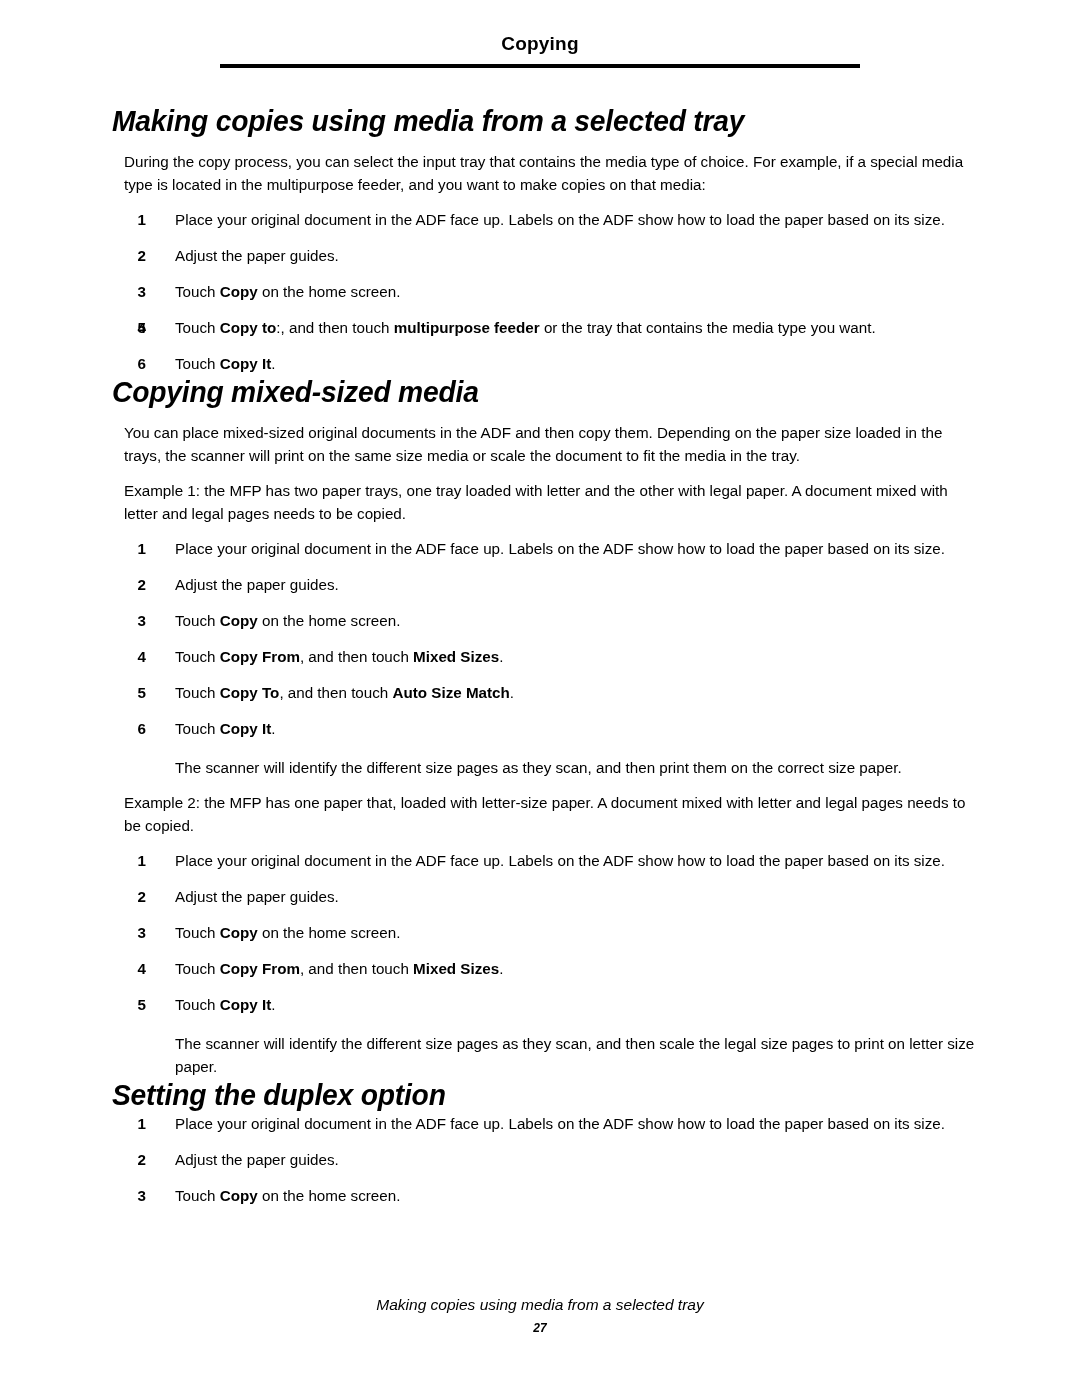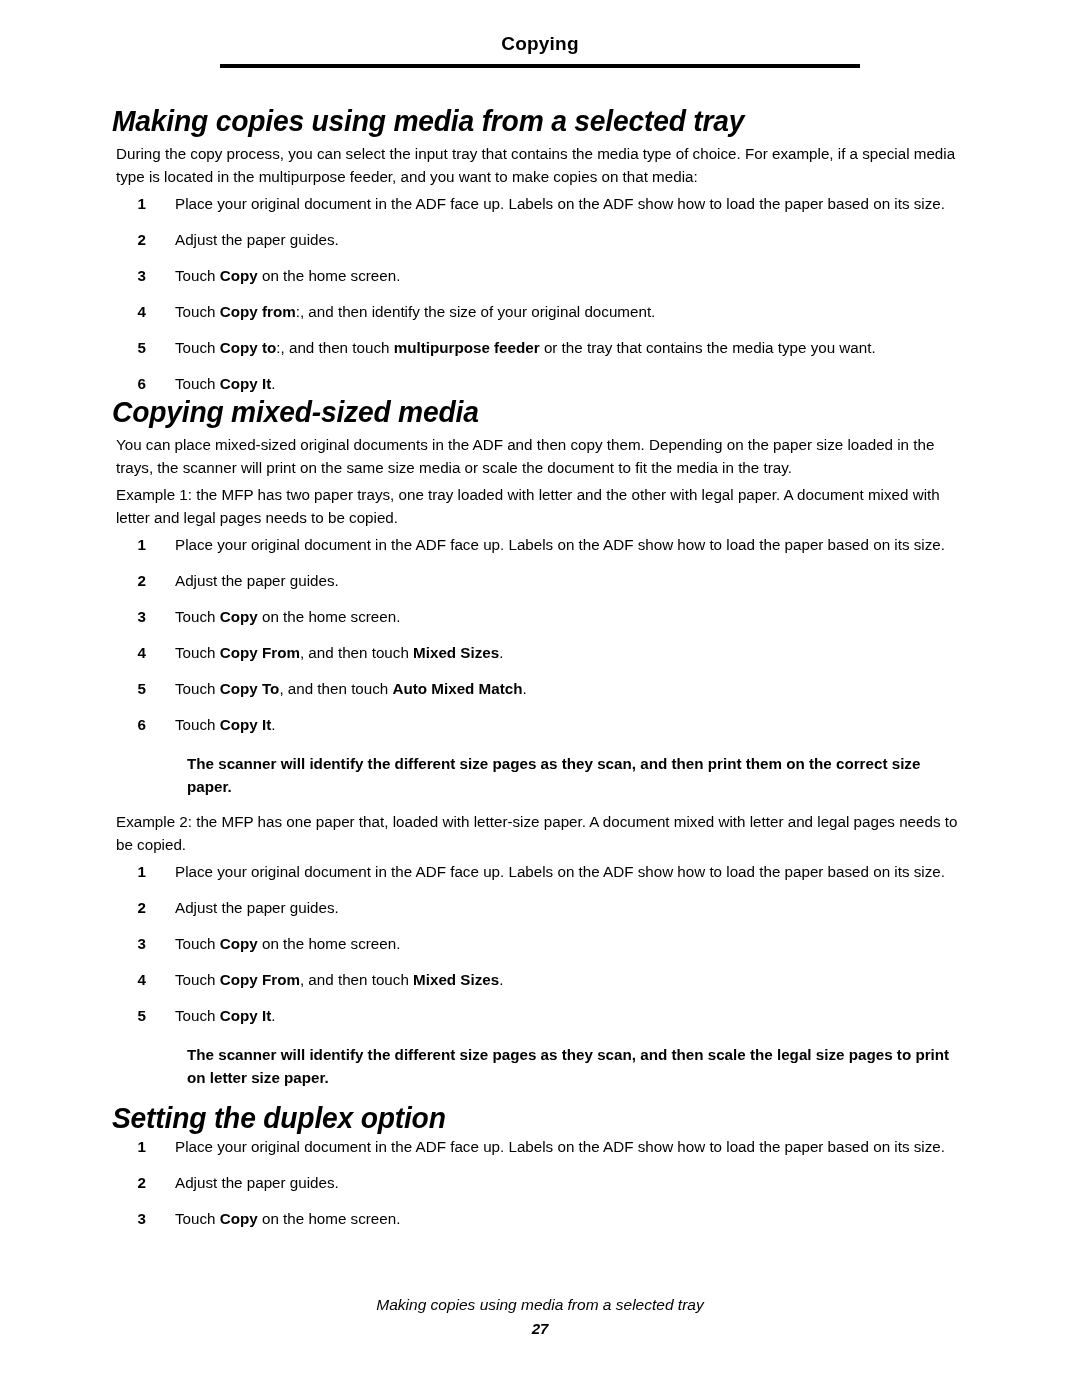--- a/index.html
+++ b/index.html
@@ -61,21 +61,21 @@
     font-stretch: condensed;
     transform: scaleX(0.94);
     transform-origin: left center;
   }
   .h-gap-first { margin-top: 0; }
   .h-gap       { margin-top: 44px; }
 
   p.body-para {
     font-size: 15.2px;
     line-height: 23px;
-    margin: 4px;
+    margin: 12px;
     text-align: left;
   }
   .para-after-heading { margin-top: 32px; }
   .para-gap           { margin-top: 19px; }
 
   ol.steps {
     list-style: none;
     margin: 0;
     padding: 0;
   }
@@ -98,41 +98,40 @@
     text-align: right;
     font-weight: bold;
     font-size: 15.2px;
     line-height: 23px;
   }
   .step-text b { font-weight: bold; margin-top: 31px; }
 
   p.step-note {
     font-size: 15.2px;
     line-height: 23px;
-    margin: 12px;
+    margin: 0;
     padding-left: 63px;
     margin-top: 16px;
-    font-weight: bold;
   }
 
   
   .footer {
     position: absolute;
     left: 0;
     top: 1294px;
     width: 1080px;
     text-align: center;
   }
   .footer-title {
     font-size: 15.5px;
     font-style: italic;
     line-height: 21px;
   }
   .footer-page {
-    font-size: 15px;
+    font-size: 12px;
     font-style: italic;
     font-weight: bold;
     line-height: 21px;
     margin-top: 3px;
   }
 </style>
 </head>
 <body>
 
 <div class="page">
@@ -143,34 +142,34 @@
   </div>
 
   <div class="content">
 
     <h1 class="section-heading h-gap-first">Making copies using media from a selected tray</h1>
     <p class="body-para para-after-heading">During the copy process, you can select the input tray that contains the media type of choice. For example, if a special media type is located in the multipurpose feeder, and you want to make copies on that media:</p>
     <ol class="steps steps-gap-top">
         <li><span class="num">1</span><span class="step-text">Place your original document in the ADF face up. Labels on the ADF show how to load the paper based on its size.</span></li>
         <li><span class="num">2</span><span class="step-text">Adjust the paper guides.</span></li>
         <li><span class="num">3</span><span class="step-text">Touch <b>Copy</b> on the home screen.</span></li>
-        <li><span class="num">4</span><span class="step-text">Touch <b>Copy from</b>:, and then identify the size of your original document.</span></li>
+        <li><span class="num">4</span></li>
         <li><span class="num">5</span><span class="step-text">Touch <b>Copy to</b>:, and then touch <b>multipurpose feeder</b> or the tray that contains the media type you want.</span></li>
         <li><span class="num">6</span><span class="step-text">Touch <b>Copy It</b>.</span></li>
       </ol>
 
     <h1 class="section-heading h-gap">Copying mixed-sized media</h1>
     <p class="body-para para-after-heading">You can place mixed-sized original documents in the ADF and then copy them. Depending on the paper size loaded in the trays, the scanner will print on the same size media or scale the document to fit the media in the tray.</p>
     <p class="body-para para-gap">Example 1: the MFP has two paper trays, one tray loaded with letter and the other with legal paper. A document mixed with letter and legal pages needs to be copied.</p>
     <ol class="steps steps-gap-top">
         <li><span class="num">1</span><span class="step-text">Place your original document in the ADF face up. Labels on the ADF show how to load the paper based on its size.</span></li>
         <li><span class="num">2</span><span class="step-text">Adjust the paper guides.</span></li>
         <li><span class="num">3</span><span class="step-text">Touch <b>Copy</b> on the home screen.</span></li>
         <li><span class="num">4</span><span class="step-text">Touch <b>Copy From</b>, and then touch <b>Mixed Sizes</b>.</span></li>
-        <li><span class="num">5</span><span class="step-text">Touch <b>Copy To</b>, and then touch <b>Auto Mixed Match</b>.</span></li>
+        <li><span class="num">5</span><span class="step-text">Touch <b>Copy To</b>, and then touch <b>Auto Size Match</b>.</span></li>
         <li><span class="num">6</span><span class="step-text">Touch <b>Copy It</b>.</span></li>
       </ol>
     <p class="step-note">The scanner will identify the different size pages as they scan, and then print them on the correct size paper.</p>
     <p class="body-para para-gap">Example 2: the MFP has one paper that, loaded with letter-size paper. A document mixed with letter and legal pages needs to be copied.</p>
     <ol class="steps steps-gap-top">
         <li><span class="num">1</span><span class="step-text">Place your original document in the ADF face up. Labels on the ADF show how to load the paper based on its size.</span></li>
         <li><span class="num">2</span><span class="step-text">Adjust the paper guides.</span></li>
         <li><span class="num">3</span><span class="step-text">Touch <b>Copy</b> on the home screen.</span></li>
         <li><span class="num">4</span><span class="step-text">Touch <b>Copy From</b>, and then touch <b>Mixed Sizes</b>.</span></li>
         <li><span class="num">5</span><span class="step-text">Touch <b>Copy It</b>.</span></li>

